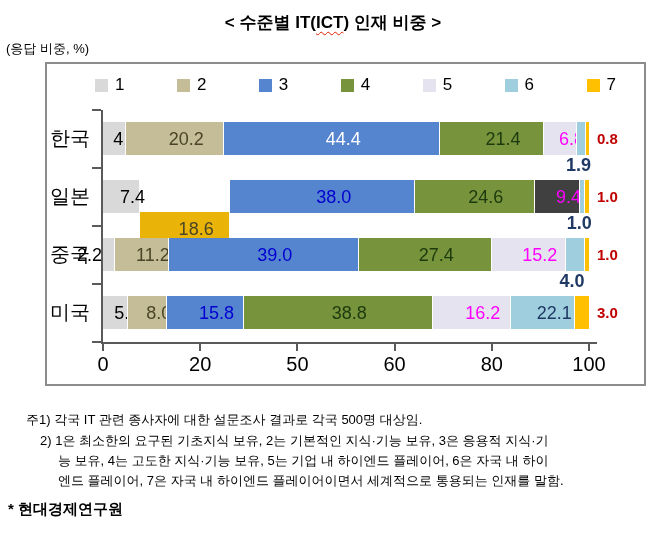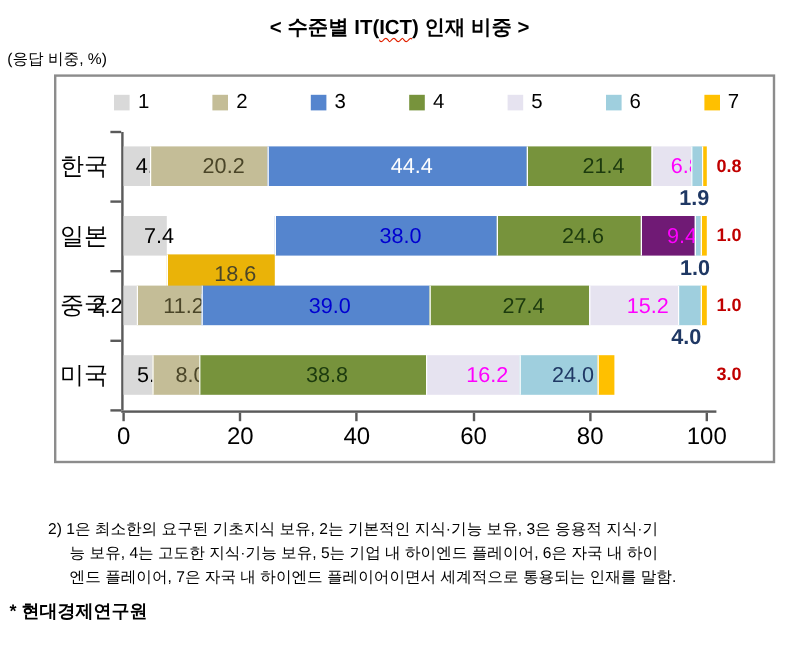--- a/index.html
+++ b/index.html
@@ -125,21 +125,21 @@
             </div>
             <div class="seg sep" style="width: 18.6%; background: #eab308; margin-top: 32px;">
               <div class="seg-label" style="color: rgb(74, 69, 40);">18.6</div>
             </div>
             <div class="seg sep" style="width: 38%; background: rgb(85, 133, 206);">
               <div class="seg-label" style="color: rgb(0, 0, 208);">38.0</div>
             </div>
             <div class="seg sep" style="width: 24.6%; background: rgb(119, 147, 60);">
               <div class="seg-label" style="color: rgb(28, 58, 14);">24.6</div>
             </div>
-            <div class="seg sep" style="width: 9.4%; background: #701a75;">
+            <div class="seg sep" style="width: 9.4%; background: #404040;">
               <div class="seg-label" style="color: rgb(255, 0, 255);">9.4</div>
             </div>
             <div class="seg sep" style="width: 1%; background: rgb(159, 207, 222);"></div>
             <div class="seg sep" style="width: 1%; background: rgb(255, 192, 0);"></div>
           </div>
         </div>
         <div class="row">
           <div class="cat-label">중국</div>
           <div class="below-label" style="left: 97%; color: rgb(31, 56, 100);">4.0</div>
           <div class="right-label" style="color: rgb(192, 0, 0);">1.0</div>
@@ -166,51 +166,55 @@
         <div class="row">
           <div class="cat-label">미국</div>
           <div class="right-label" style="color: rgb(192, 0, 0);">3.0</div>
           <div class="bar">
             <div class="seg" style="width: 5%; background: rgb(217, 217, 217);">
               <div class="seg-label" style="color: rgb(0, 0, 0);">5.0</div>
             </div>
             <div class="seg sep" style="width: 8%; background: rgb(196, 189, 151);">
               <div class="seg-label" style="color: rgb(74, 69, 40);">8.0</div>
             </div>
+            <div class="seg sep" style="width: 15.8%; background: rgb(85, 133, 206);">
+              <div class="seg-label" style="color: rgb(0, 0, 208);">15.8</div>
+            </div>
             <div class="seg sep" style="width: 38.8%; background: rgb(119, 147, 60);">
               <div class="seg-label" style="color: rgb(28, 58, 14);">38.8</div>
             </div>
             <div class="seg sep" style="width: 16.2%; background: rgb(230, 227, 240);">
               <div class="seg-label" style="color: rgb(255, 0, 255);">16.2</div>
             </div>
             <div class="seg sep" style="width: 13.2%; background: rgb(159, 207, 222);">
-              <div class="seg-label" style="color: rgb(31, 56, 100);">24.0</div>
+              <div class="seg-label" style="color: rgb(31, 56, 100);">22.1</div>
             </div>
             <div class="seg sep" style="width: 3%; background: rgb(255, 192, 0);"></div>
           </div>
         </div>
         <div class="y-tick" style="top: -1px;"></div>
         <div class="y-tick" style="top: 57px;"></div>
         <div class="y-tick" style="top: 115px;"></div>
         <div class="y-tick" style="top: 173px;"></div>
         <div class="y-tick" style="top: 231px;"></div>
         <div class="x-axis"></div>
         <div class="x-tick" style="left: 0%;"></div>
         <div class="x-label" style="left: 0%;">0</div>
         <div class="x-tick" style="left: 20%;"></div>
         <div class="x-label" style="left: 20%;">20</div>
         <div class="x-tick" style="left: 40%;"></div>
-        <div class="x-label" style="left: 40%;">40</div>
+        <div class="x-label" style="left: 40%;">50</div>
         <div class="x-tick" style="left: 60%;"></div>
         <div class="x-label" style="left: 60%;">60</div>
         <div class="x-tick" style="left: 80%;"></div>
         <div class="x-label" style="left: 80%;">80</div>
         <div class="x-tick" style="left: 100%;"></div>
         <div class="x-label" style="left: 100%;">100</div>
       </div>
   </div>
 
+  <div class="f-line f-note1">주1) 각국 IT 관련 종사자에 대한 설문조사 결과로 각국 500명 대상임.</div>
   <div class="f-line f-note2a">2) 1은 최소한의 요구된 기초지식 보유, 2는 기본적인 지식·기능 보유, 3은 응용적 지식·기</div>
   <div class="f-line f-note2b">능 보유, 4는 고도한 지식·기능 보유, 5는 기업 내 하이엔드 플레이어, 6은 자국 내 하이</div>
   <div class="f-line f-note2c">엔드 플레이어, 7은 자국 내 하이엔드 플레이어이면서 세계적으로 통용되는 인재를 말함.</div>
   <div class="attribution">* 현대경제연구원</div>
 
 </div>
 
 </body></html>

